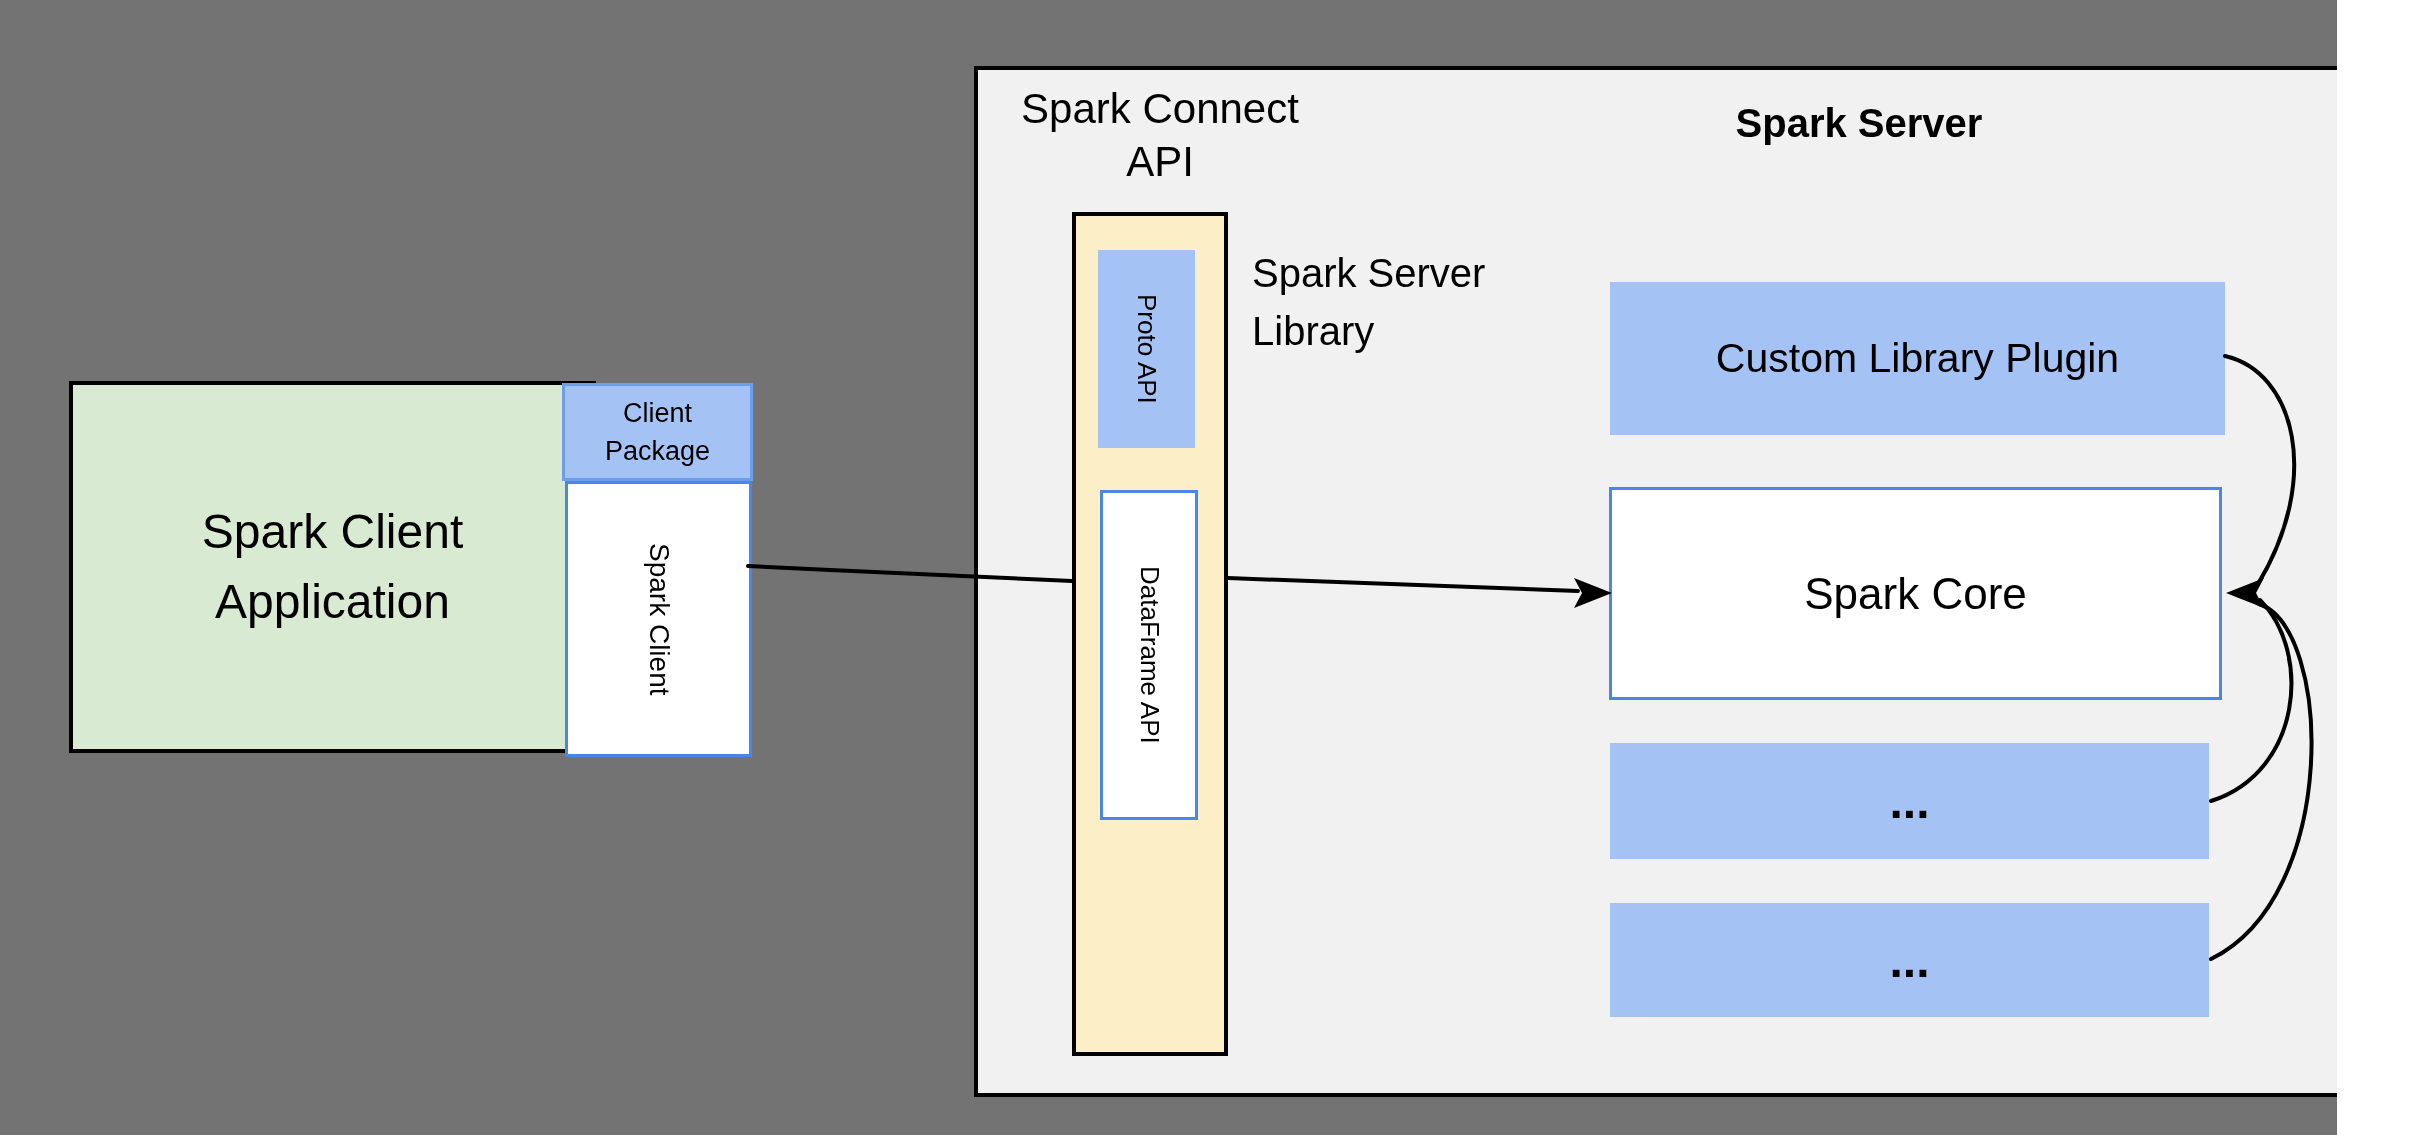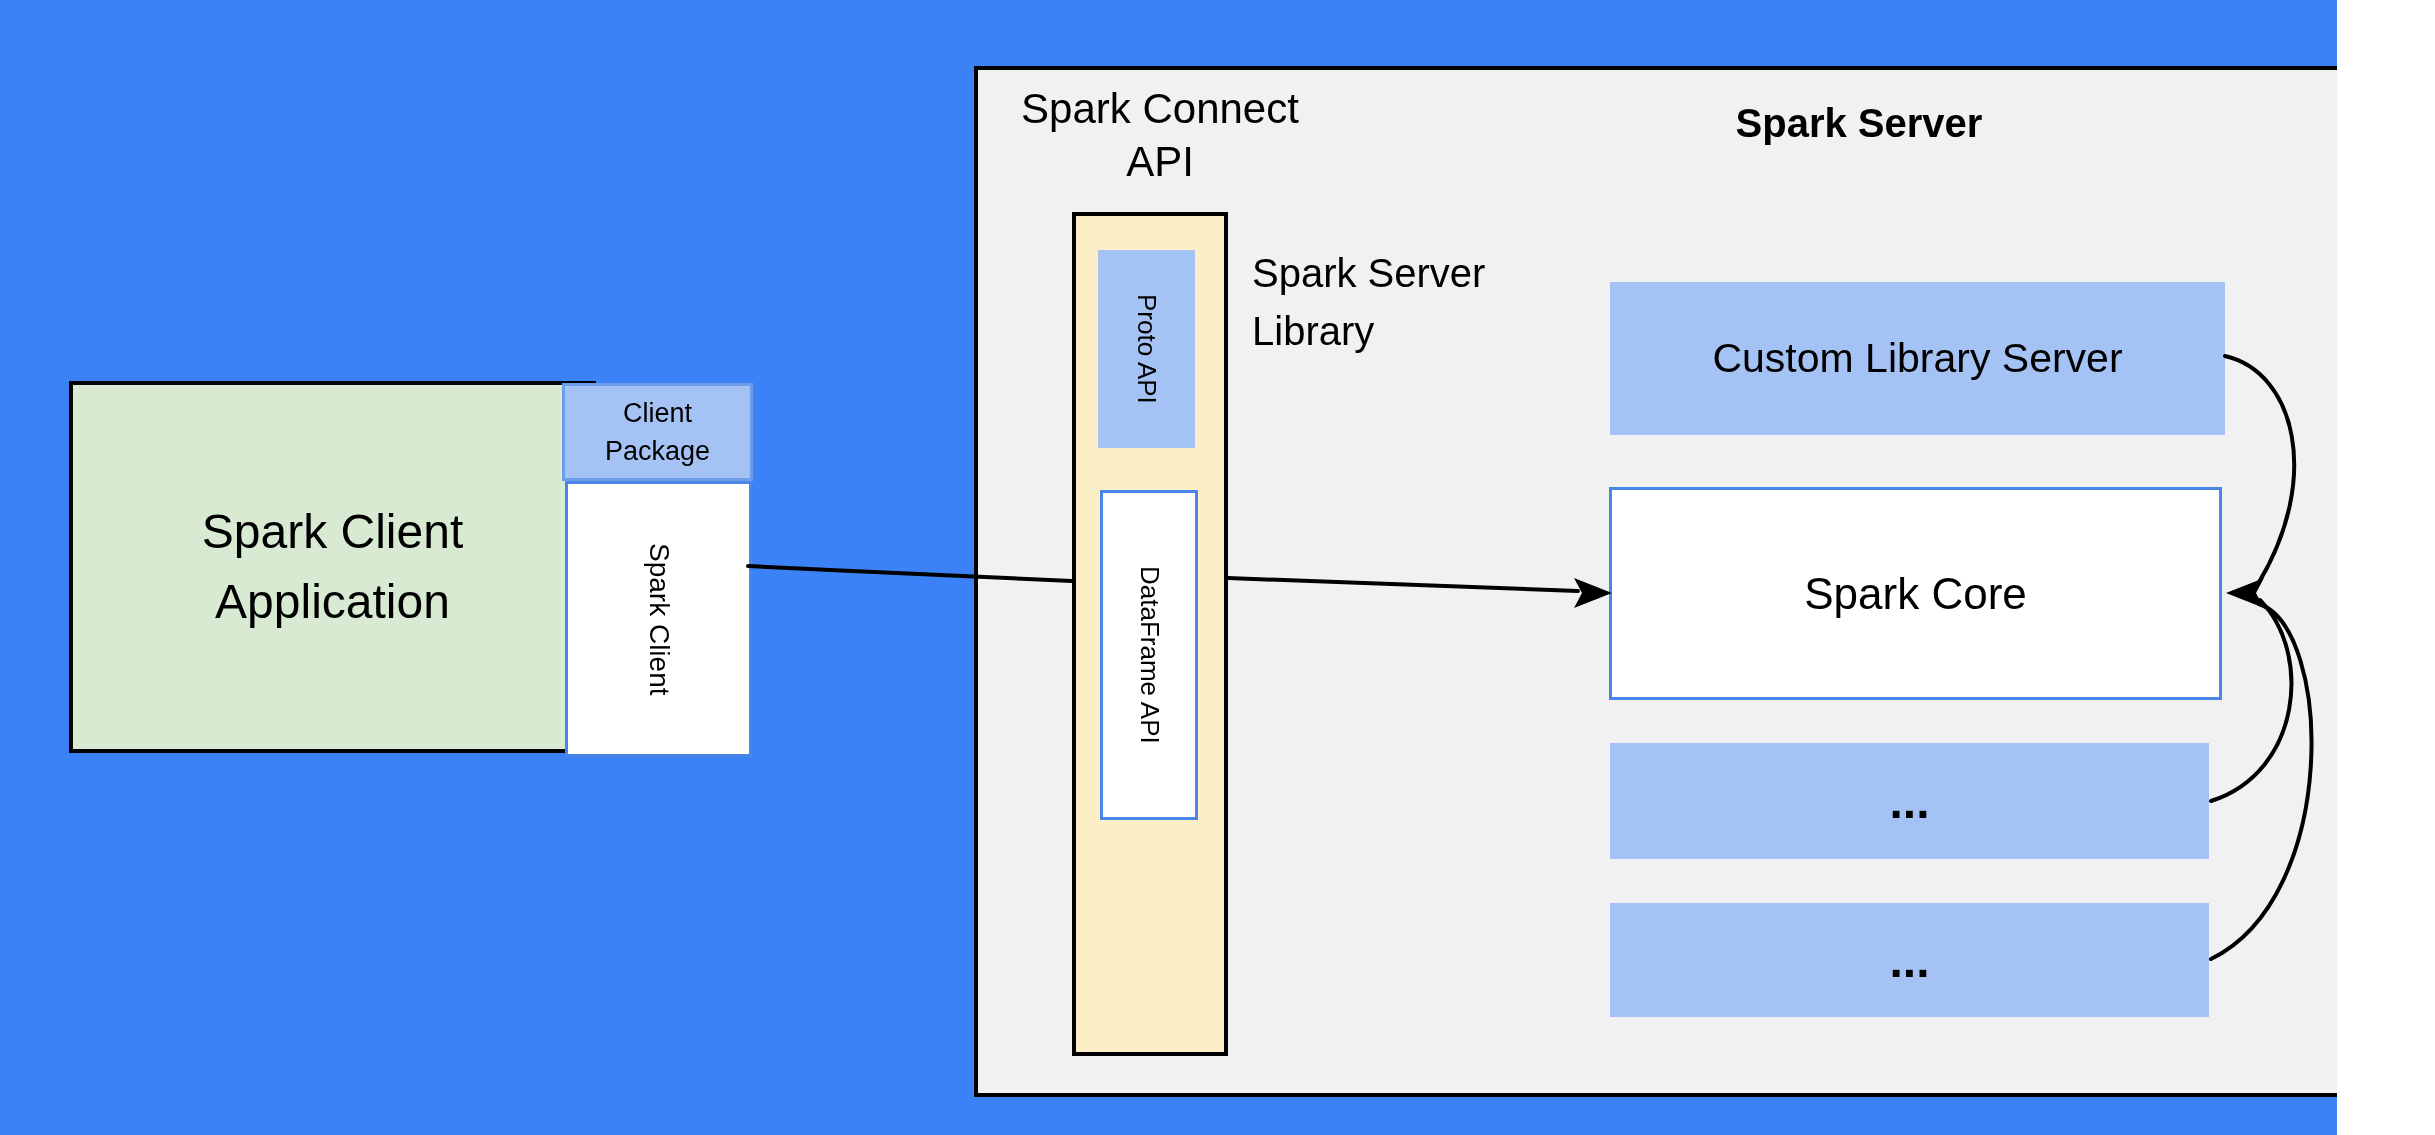--- a/index.html
+++ b/index.html
@@ -1,20 +1,20 @@
 <!DOCTYPE html>
 <html><head>
 <meta charset="utf-8">
 <style>
   html, body { margin: 0; padding: 0; background: #ffffff; }
   .stage {
     position: relative;
     width: 2337px;
     height: 1135px;
-    background: #3b82f6;
+    background: #737373;
     font-family: "Liberation Sans", sans-serif;
     color: #000000;
     overflow: hidden;
   }
   .box {
     position: absolute;
     box-sizing: border-box;
     display: flex;
     align-items: center;
     justify-content: center;
@@ -100,21 +100,21 @@
   <div class="box client-package" style="background-color: rgb(164, 194, 244);">
     <span>Client
 Package</span>
   </div>
 
   <div class="box spark-client">
     <span class="vtext">Spark Client</span>
   </div>
 
   <div class="box custom-plugin" style="background-color: rgb(164, 194, 244);">
-    <span>Custom Library Server</span>
+    <span>Custom Library Plugin</span>
   </div>
 
   <div class="box spark-core">
     <span>Spark Core</span>
   </div>
 
   <div class="box dots-1" style="background-color: rgb(164, 194, 244);">
     <span>...</span>
   </div>
 

